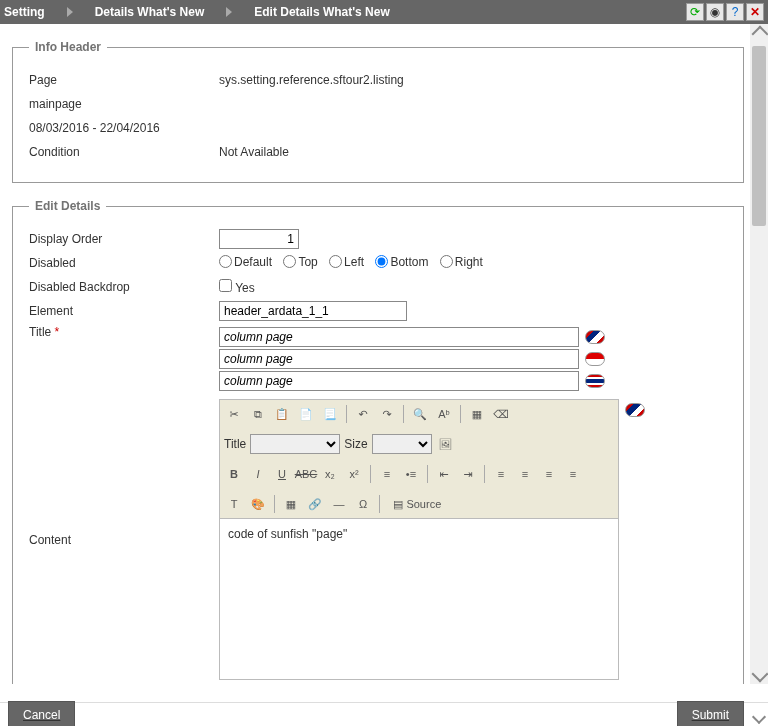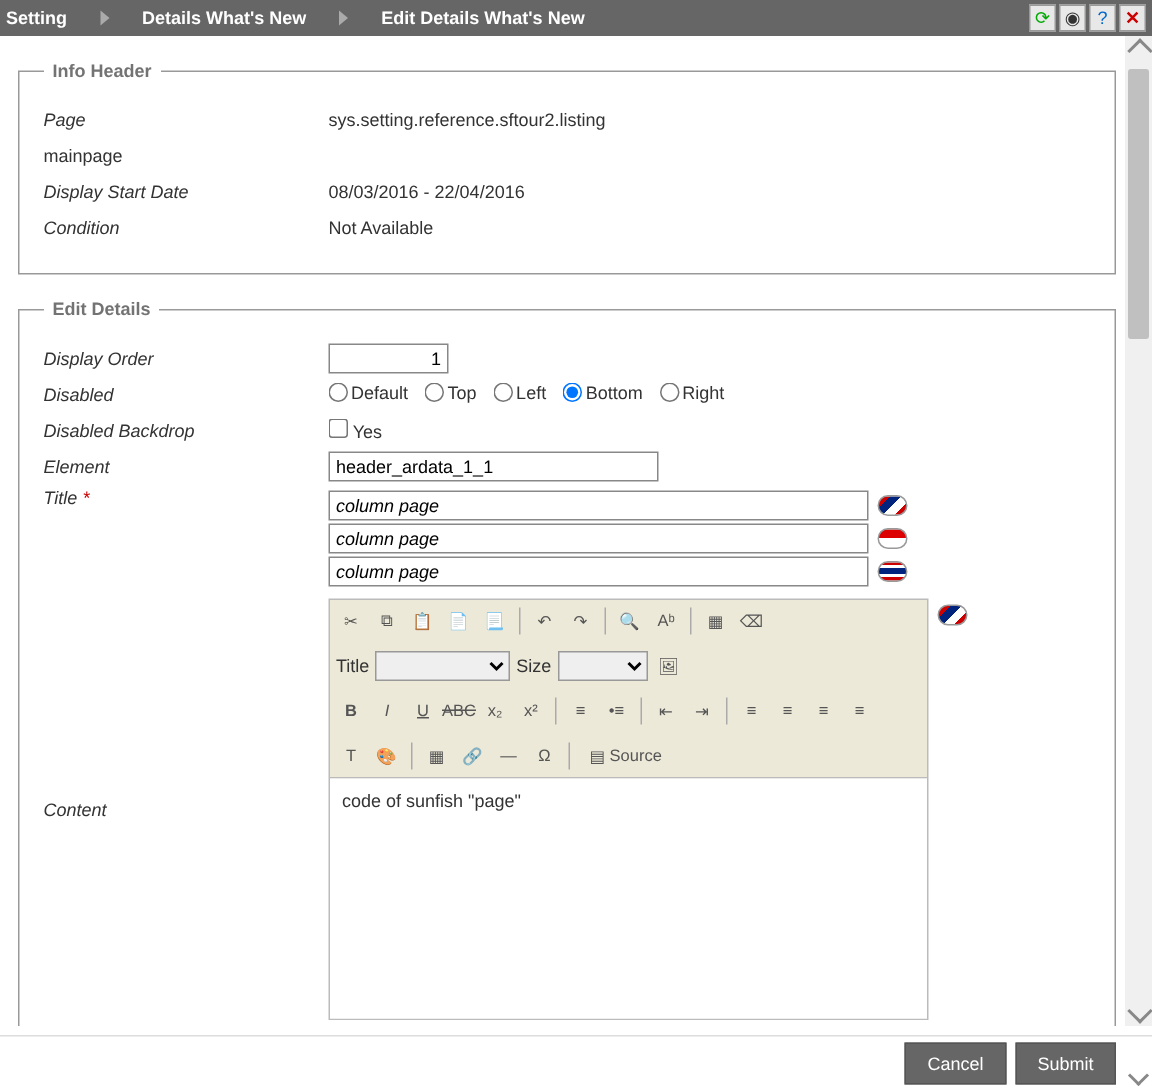--- a/index.html
+++ b/index.html
@@ -16,44 +16,44 @@
 .content-wrap { position: relative; height: 660px; overflow-y: auto; padding: 16px 24px 10px 12px; }
 .scroll-indicator { position:absolute; right:0; top:24px; width:18px; height:660px; background:#f0f0f0; }
 .scroll-indicator::before { content:""; position:absolute; top:4px; left:4px; width:10px; height:10px; border-left:2px solid #888; border-top:2px solid #888; transform:rotate(45deg); }
 .scroll-indicator::after { content:""; position:absolute; bottom:4px; left:4px; width:10px; height:10px; border-right:2px solid #888; border-bottom:2px solid #888; transform:rotate(45deg); }
 .scroll-thumb { position:absolute; top:22px; left:2px; width:14px; height:180px; background:#c0c0c0; border-radius:2px; }
 
 fieldset { border: 1px solid #999; margin-bottom: 16px; padding: 12px 16px 16px 16px; }
 fieldset legend { padding: 0 6px; font-weight: bold; color:#737373; }
 
 .row { display: flex; align-items: center; margin: 4px 0; min-height: 20px; }
-.row .lbl { width: 190px; color:#333;font-style:italic; }
+.row .lbl { width: 190px; color:#333; }
 .row .val { color:#333; }
 .req { color:#c00; }
 
 input[type=text] { font-size:12px; padding:2px 4px; border:1px solid #888; height:20px; }
 .display-order { width:80px; text-align:right; }
-.element-input { width:220px; }
+.element-input { width:188px; }
 .title-input { width:360px;font-style:italic; }
 .radio-group label { margin-right: 8px; display:inline-flex; align-items:center; gap:2px; }
 .flag { width:20px; height:14px; border-radius:7px; border:1px solid #999; display:inline-block; margin-left:6px; }
 .flag.gb { background: linear-gradient(135deg,#c00 25%,#00247d 25% 50%,#fff 50% 75%,#c00 75%); }
 .flag.id { background: linear-gradient(#d00 50%,#fff 50%); }
 .flag.th { background: linear-gradient(#c00 0 16%,#fff 16% 33%,#00247d 33% 66%,#fff 66% 83%,#c00 83%); }
 .title-row { display:flex; align-items:center; margin:2px 0; }
 
 .editor { border:1px solid #bbb; width:400px; }
 .toolbar { background:#ece9d8; border-bottom:1px solid #bbb; padding:4px; display:flex; flex-wrap:wrap; gap:4px; align-items:center; }
 .toolbar .tbtn { width:20px; height:20px; border:1px solid transparent; display:flex; align-items:center; justify-content:center; font-size:11px; cursor:pointer; color:#555; }
 .toolbar select { font-size:11px; height:20px; border:1px solid #999; }
 .toolbar .divider { width:1px; height:18px; background:#aaa; margin:0 2px; }
 .toolbar .srcbtn { width:auto; padding:0 6px; gap:3px; }
 .editor-body { min-height:160px; padding:8px; background:#fff; font-size:12px; }
 
-.footer { position:absolute; bottom:0; left:0; right:0; height:36px; background:#fff; border-top:1px solid #ddd; display:flex; justify-content:flex-end; align-items:center; padding:0 24px 0 8px; gap:6px; }
+.footer { position:absolute; bottom:0; left:0; right:0; height:24px; background:#fff; border-top:1px solid #ddd; display:flex; justify-content:space-between; align-items:center; padding:0 24px 0 8px; gap:6px;text-decoration:underline; }
 .footer button { background:#666; color:#fff; border:1px solid #555; padding:6px 14px; font-size:12px; cursor:pointer; }
 .footer-scroll { position:absolute; right:2px; bottom:2px; width:14px; height:14px; }
 .footer-scroll::after { content:""; position:absolute; bottom:2px; right:2px; width:8px; height:8px; border-right:2px solid #888; border-bottom:2px solid #888; transform:rotate(45deg); }
 </style>
 </head>
 <body>
 
 <div class="titlebar">
   <div class="crumbs">
     <span>Setting</span>
@@ -79,21 +79,20 @@
   <fieldset>
     <legend>Info Header</legend>
     <div class="row">
       <div class="lbl">Page</div>
       <div class="val">sys.setting.reference.sftour2.listing</div>
     </div>
     <div class="row">
       <div class="val">mainpage</div>
     </div>
     <div class="row">
-      <div class="lbl">Display Start Date</div>
       <div class="val">08/03/2016   -   22/04/2016</div>
     </div>
     <div class="row">
       <div class="lbl">Condition</div>
       <div class="val">Not Available</div>
     </div>
   </fieldset>
 
   <fieldset>
     <legend>Edit Details</legend>

